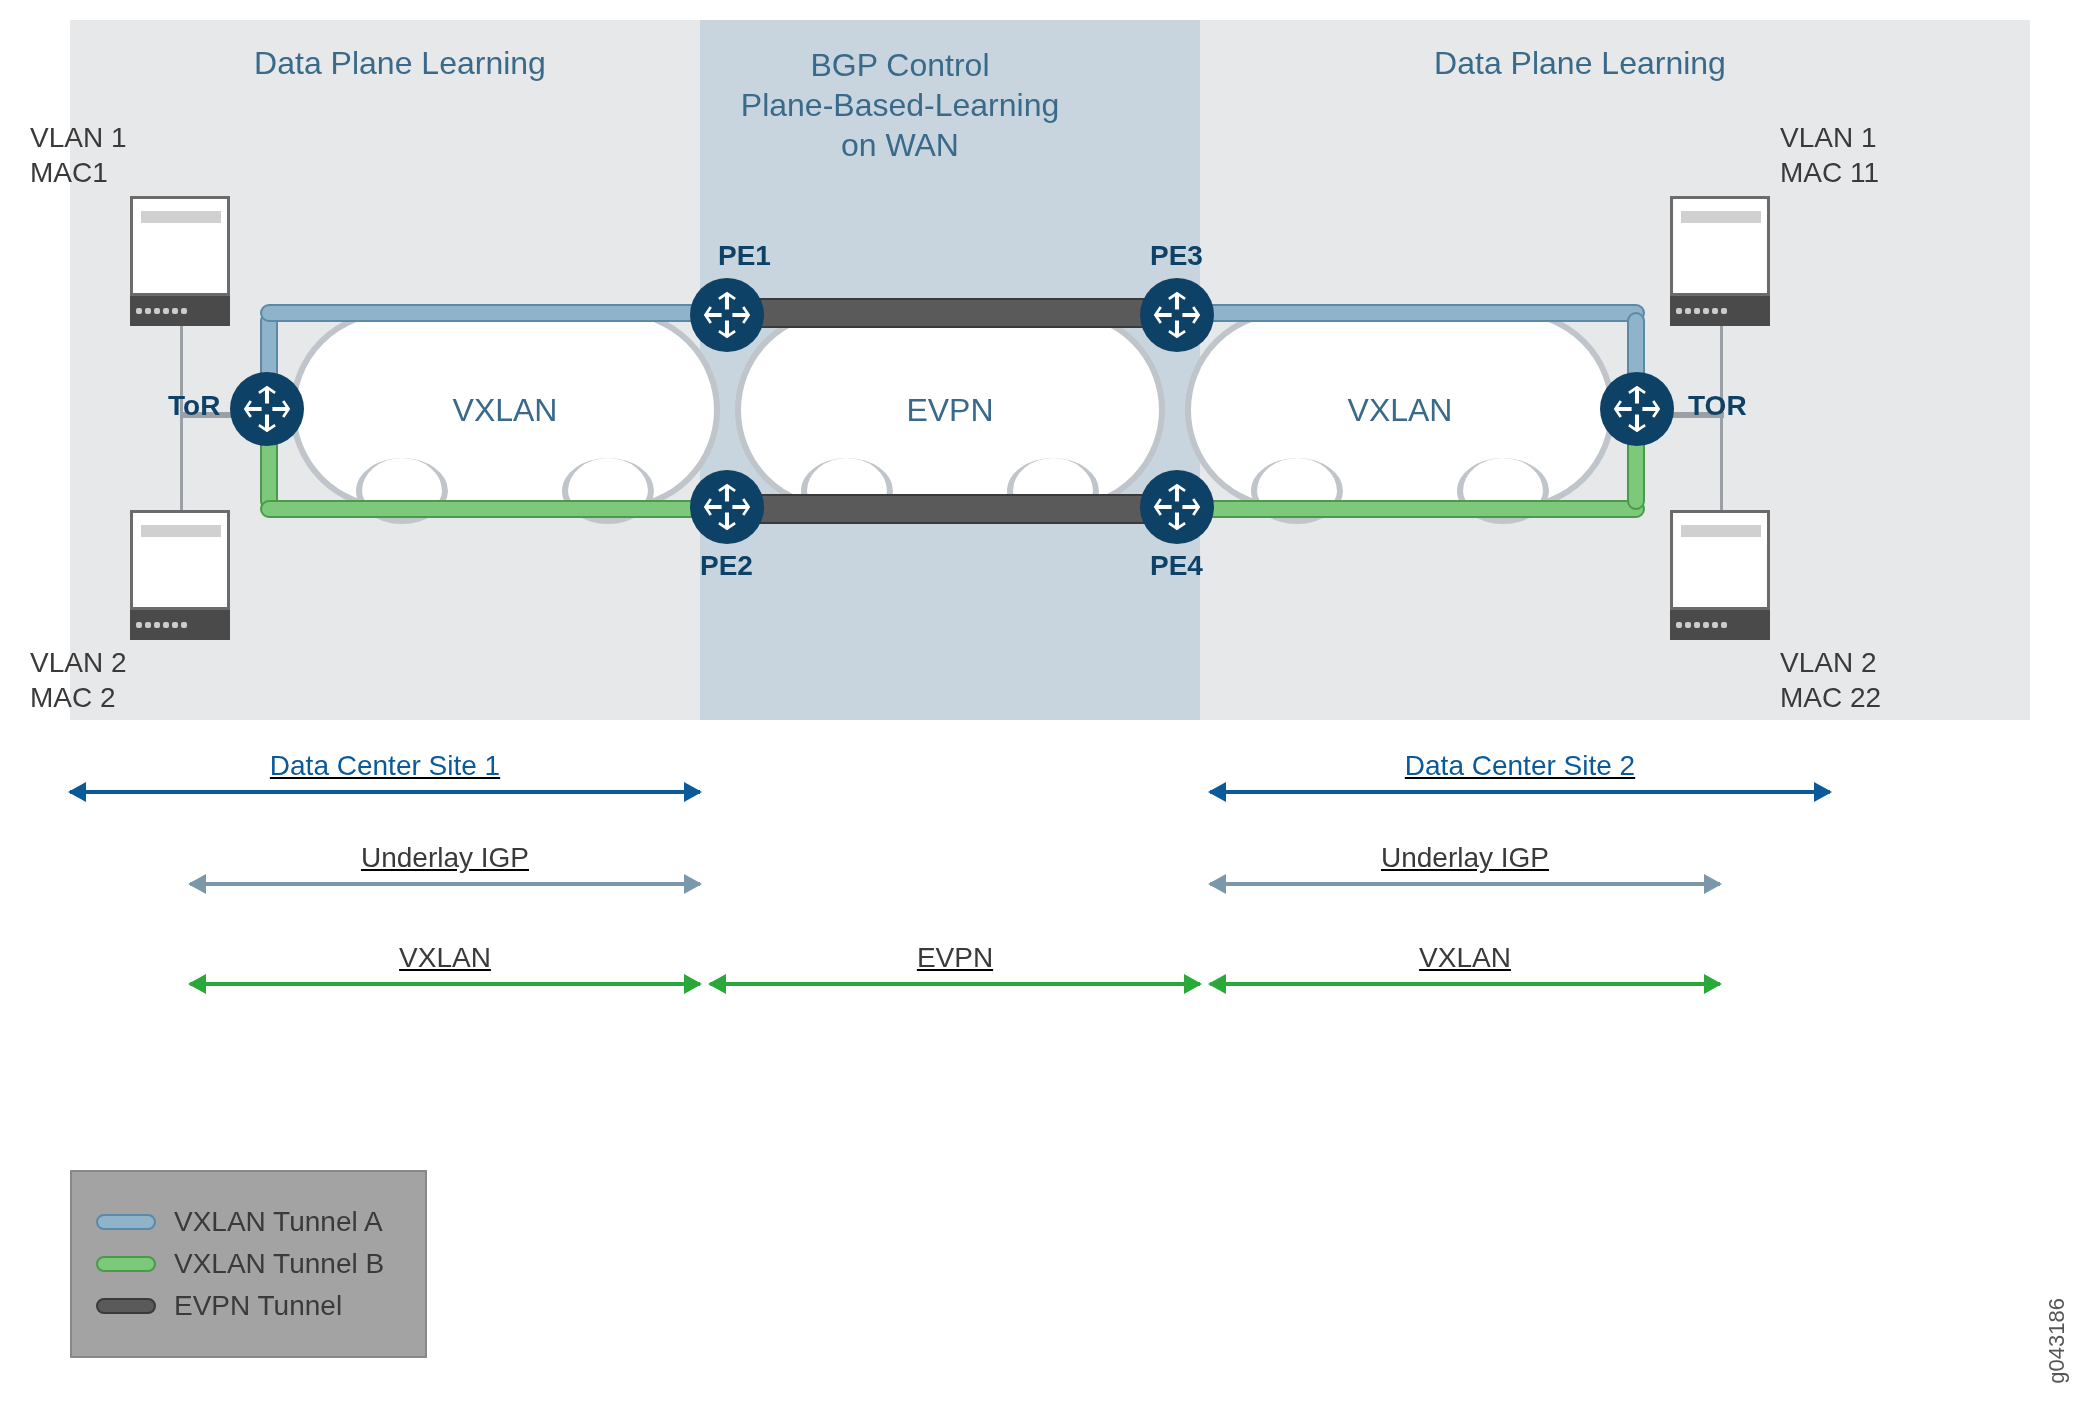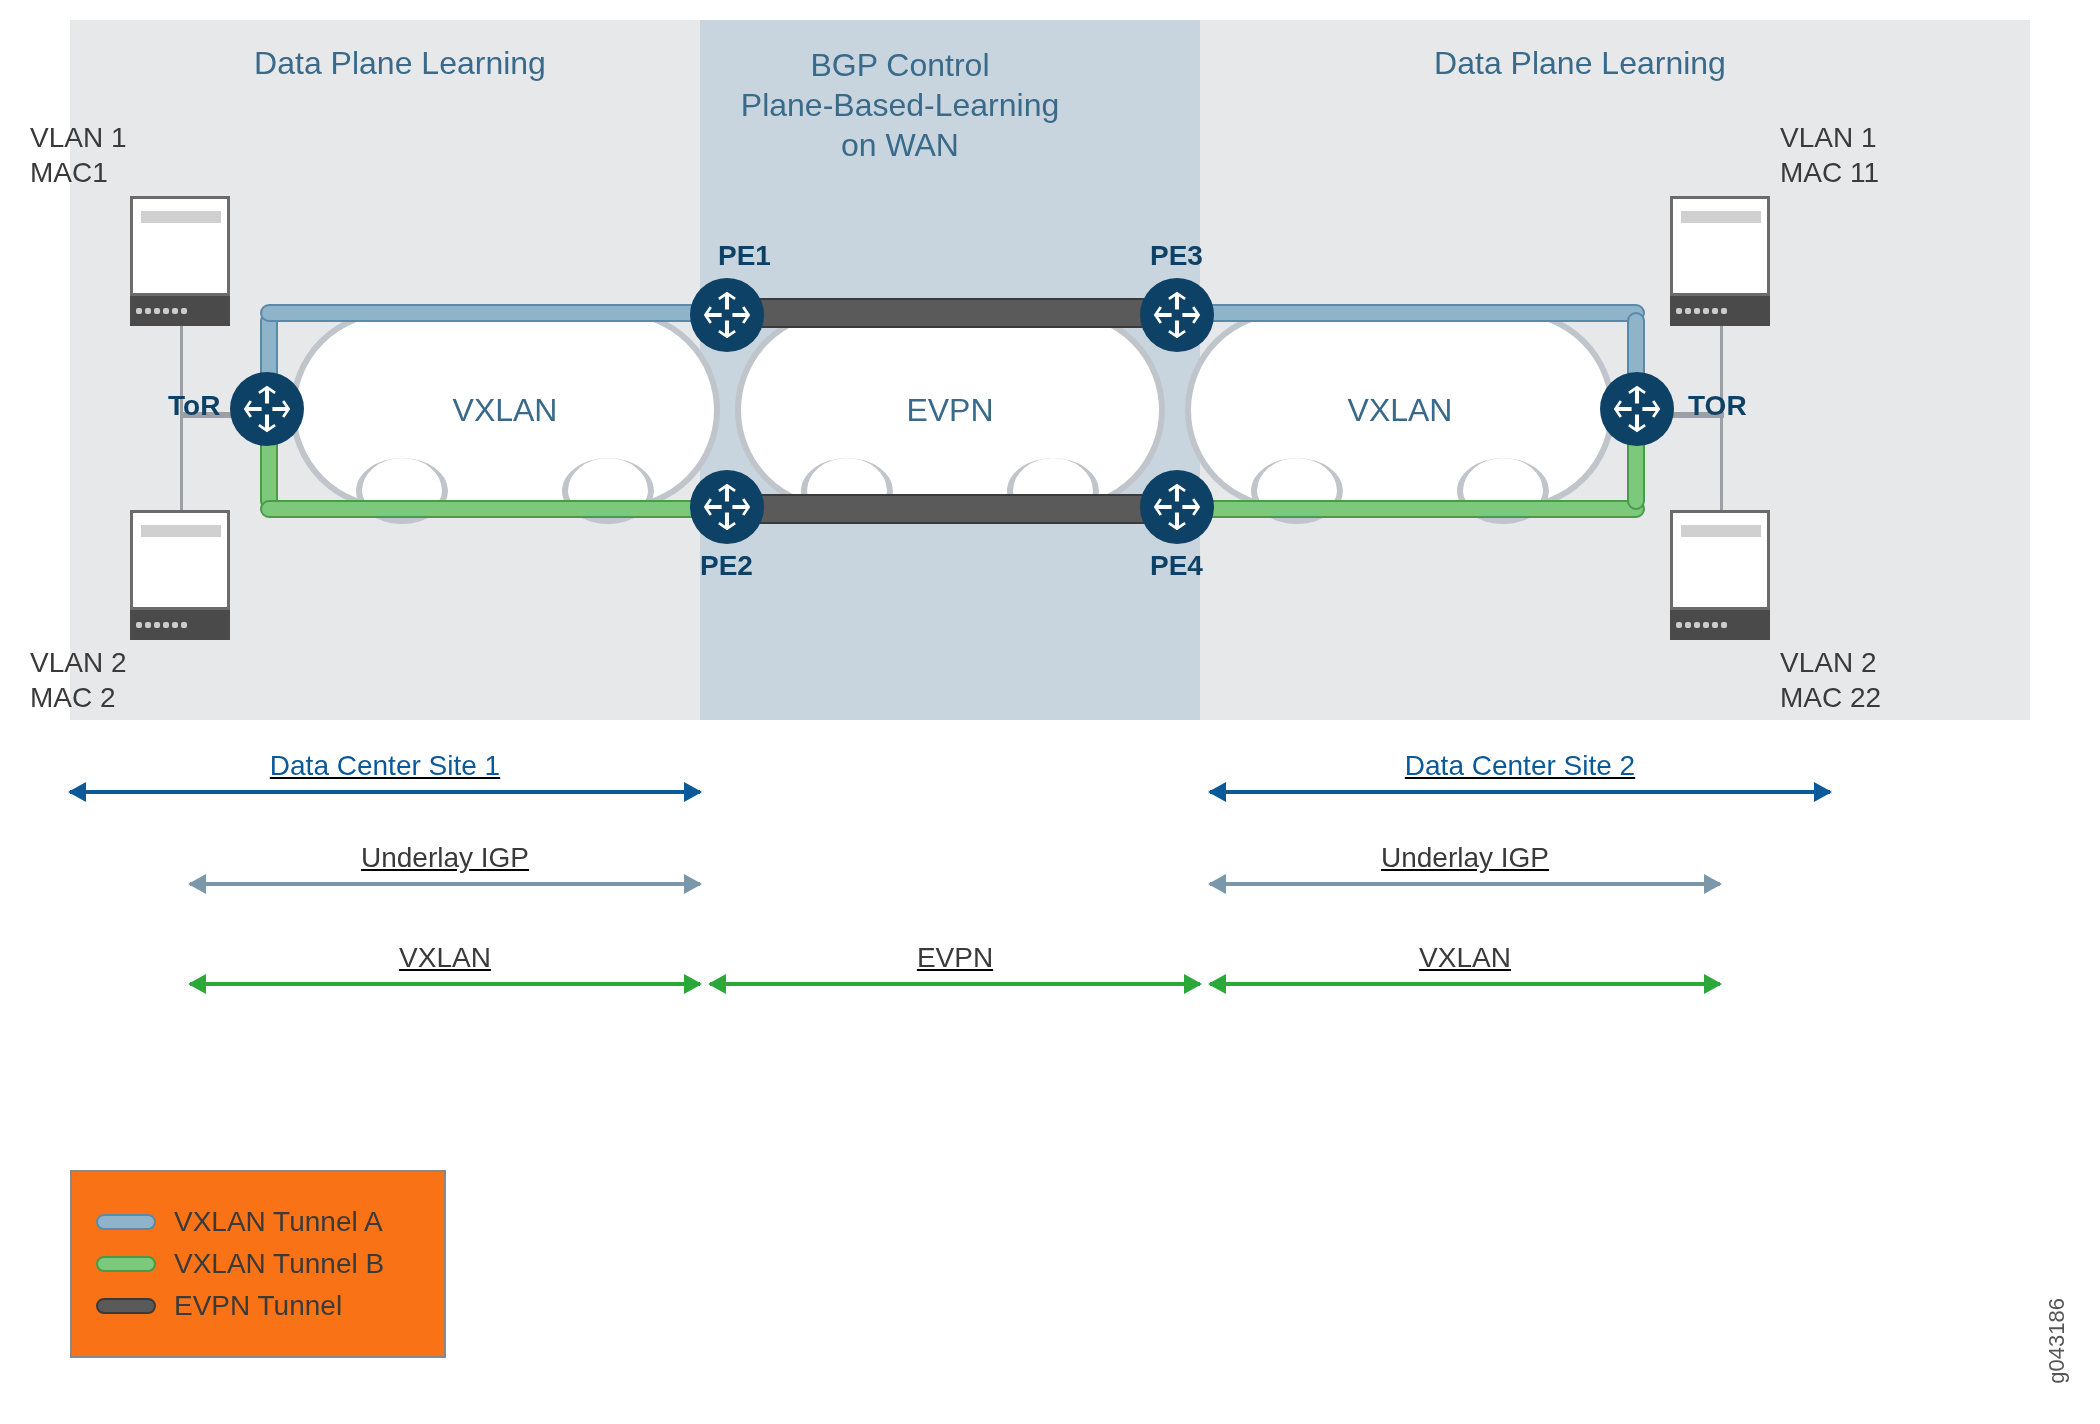--- a/index.html
+++ b/index.html
@@ -170,22 +170,22 @@
 .c-slate { color: #7a98aa; }
 .c-green { color: #2aa83a; }
 .arrow-line.c-blue { background: #0a5a9a; }
 .arrow-line.c-slate { background: #7a98aa; }
 .arrow-line.c-green { background: #2aa83a; }
 .legend {
   position: absolute;
   left: 70px;
   top: 1170px;
   border: 2px solid #888;
-  background: #f97316;
-  padding: 24px 60px 24px 24px;
+  background: #a3a3a3;
+  padding: 24px 41px 24px 24px;
 }
 .legend-row {
   display: flex;
   align-items: center;
   gap: 18px;
   margin: 10px 0;
   font-size: 28px;
   color: #3a3a3a;
 }
 .legend-swatch {

